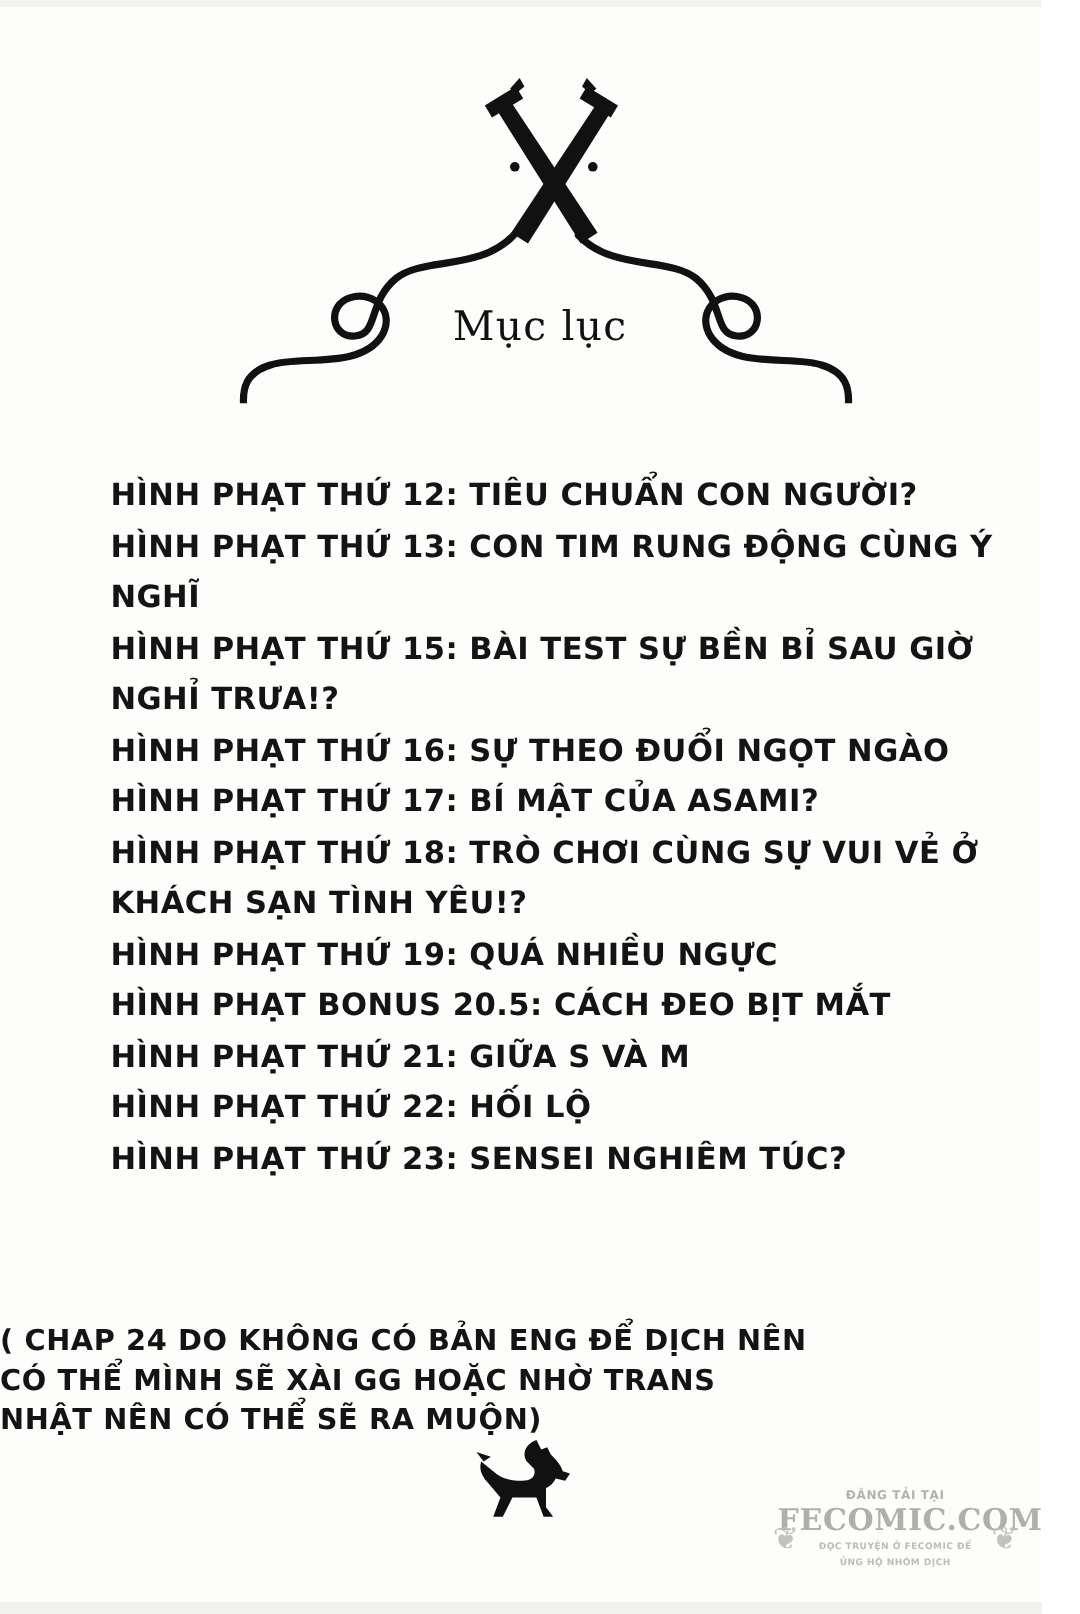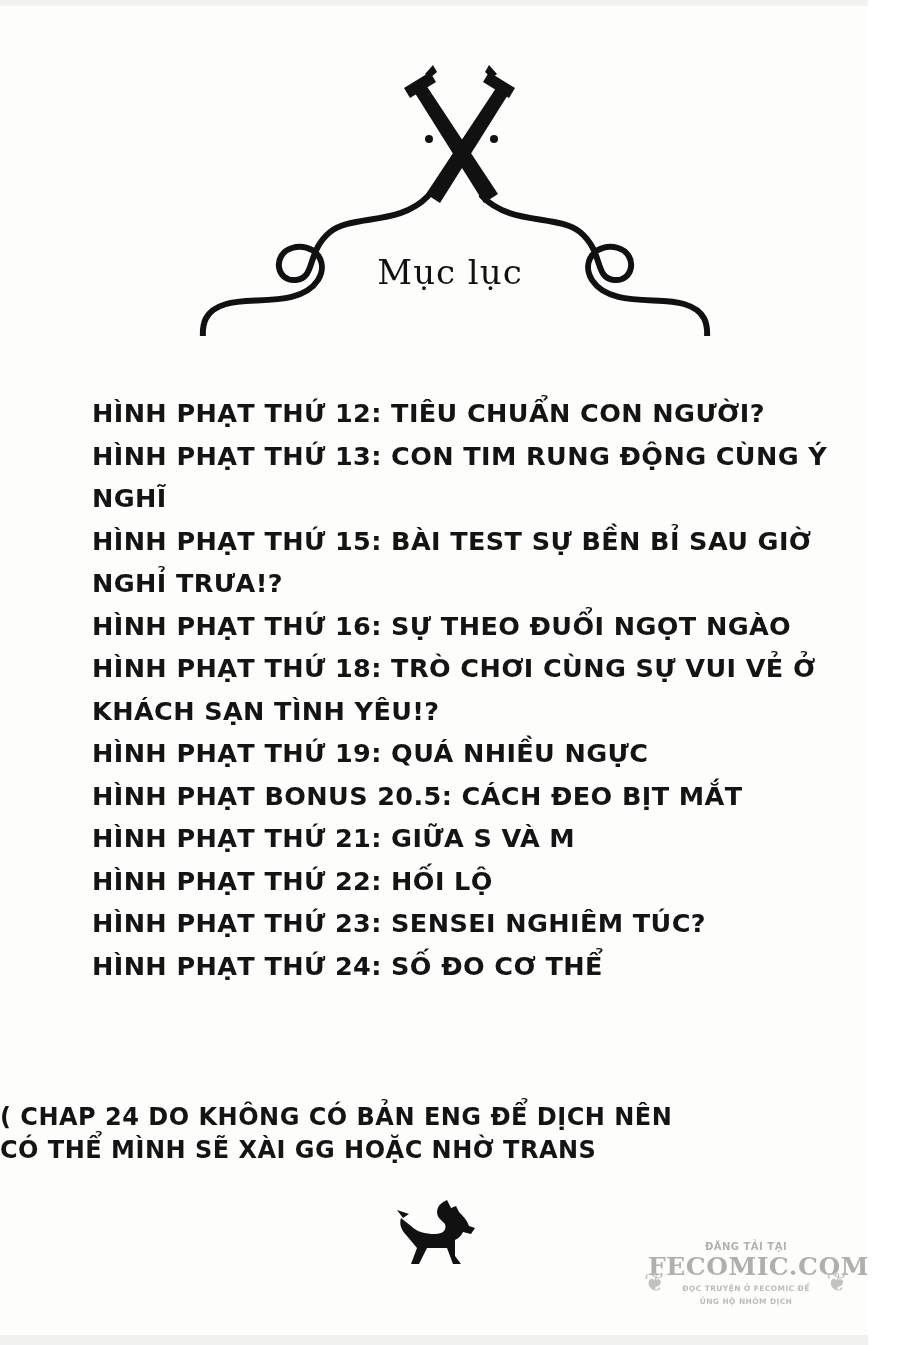--- a/index.html
+++ b/index.html
@@ -185,32 +185,33 @@
     </svg>
   </div>
 
   <div class="muc-luc">Mục lục</div>
 
   <div class="toc">
     <div class="toc-line">Hình phạt thứ 12: Tiêu chuẩn con người?</div>
     <div class="toc-line">Hình phạt thứ 13: Con tim rung động cùng ý nghĩ</div>
     <div class="toc-line">Hình phạt thứ 15: Bài test sự bền bỉ sau giờ nghỉ trưa!?</div>
     <div class="toc-line">Hình phạt thứ 16: Sự theo đuổi ngọt ngào</div>
+    <div class="toc-line">Hình phạt thứ 17: Bí mật của Asami?</div>
     <div class="toc-line">Hình phạt thứ 18: Trò chơi cùng sự vui vẻ ở khách sạn tình yêu!?</div>
     <div class="toc-line">Hình phạt thứ 19: Quá nhiều ngực</div>
     <div class="toc-line">Hình phạt bonus 20.5: Cách đeo bịt mắt</div>
     <div class="toc-line">Hình phạt thứ 21: Giữa S và M</div>
     <div class="toc-line">Hình phạt thứ 22: Hối lộ</div>
     <div class="toc-line">Hình phạt thứ 23: Sensei nghiêm túc?</div>
-    <div class="toc-line">Hình phạt thứ 24: Số đo cơ thể</div>
   </div>
 
   <div class="note">
     <div class="note-line">( Chap 24 do không có bản eng để dịch nên</div>
     <div class="note-line">có thể mình sẽ xài gg hoặc nhờ trans</div>
+    <div class="note-line">nhật nên có thể sẽ ra muộn)</div>
   </div>
 
   <div class="horse">
     <svg width="90" height="74" viewBox="0 0 90 74" xmlns="http://www.w3.org/2000/svg">
 
       <path d="M58 4 L62 12 L67 10 L70 16 C74 20 78 24 80 30 L86 32 L82 38 L74 36 C72 40 70 42 66 44 L66 60 L72 68 L64 68 L58 52 L38 52 L30 68 L22 68 L28 52 L18 40 C12 34 10 28 12 22 L22 30 C28 36 36 38 46 38 C54 38 58 34 56 28 L50 22 C46 16 48 8 58 4 Z" fill="#111"></path>
       <path d="M14 22 L8 14 L20 18 Z" fill="#111"></path>
     </svg>
   </div>
 

